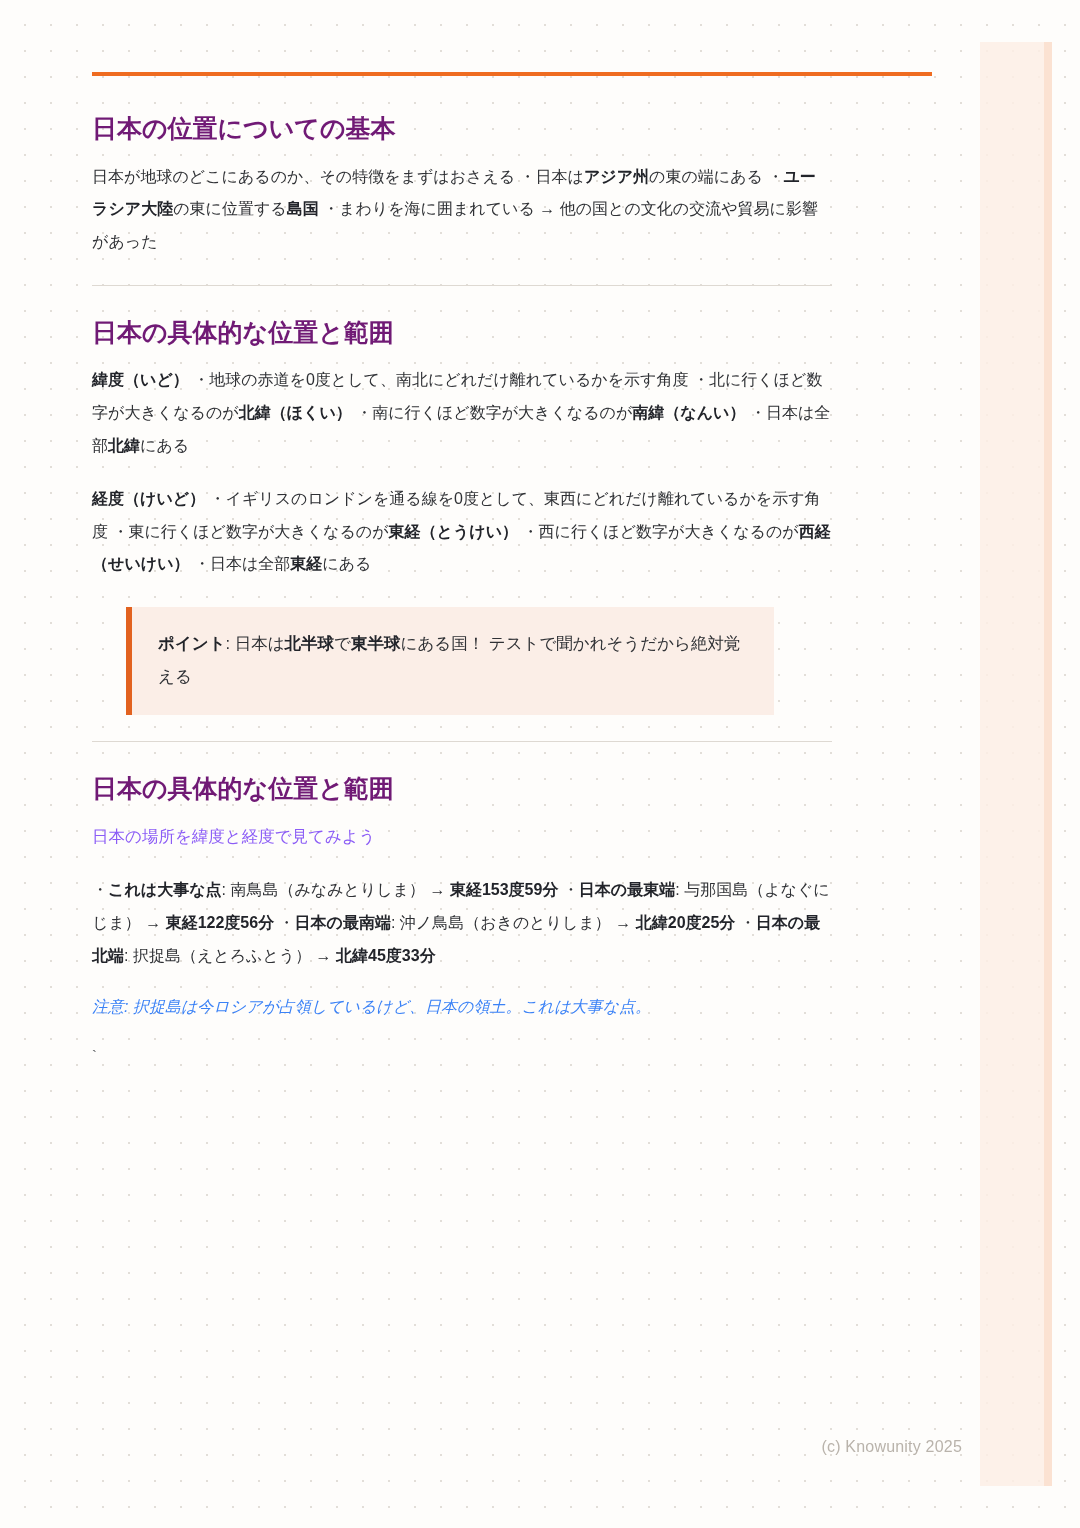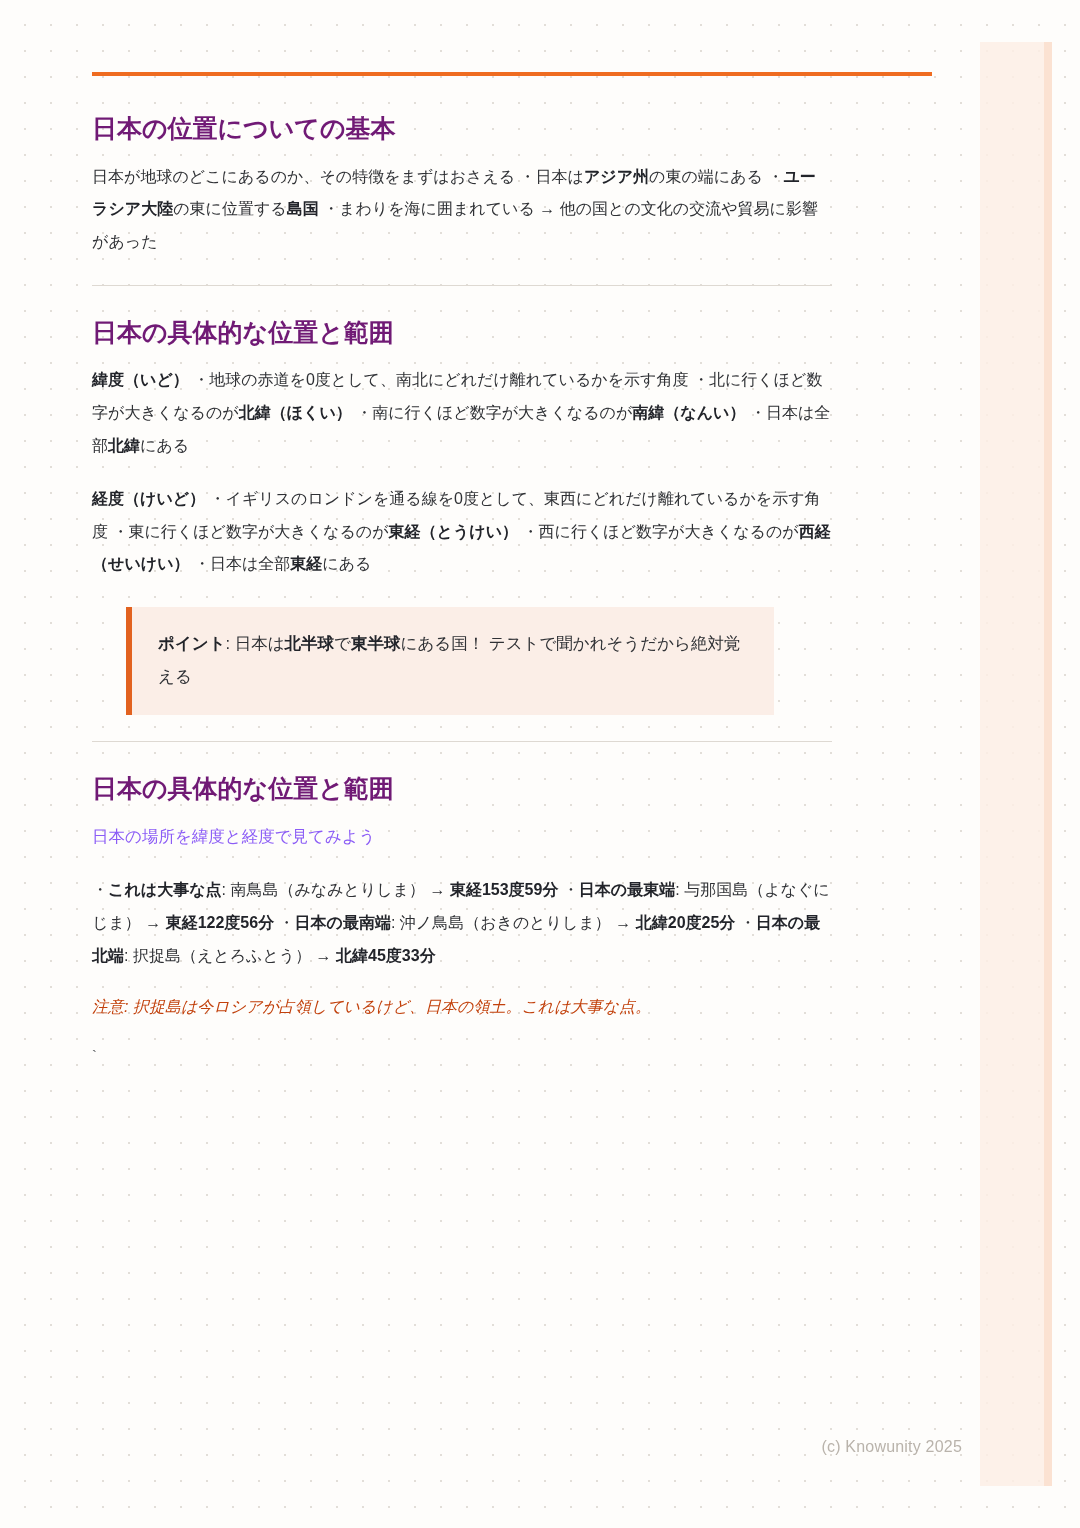--- a/index.html
+++ b/index.html
@@ -112,21 +112,21 @@
     font-size: 16.5px;
     line-height: 1.9;
     color: #8b5cf6;
     margin: 0 0 22px 0;
   }
 
   p.note-italic {
     font-style: italic;
     font-size: 16px;
     line-height: 1.9;
-    color: #c2410c;
+    color: #3b82f6;
     margin: 0 0 24px 0;
   }
 
   .tick {
     font-size: 15px;
     color: #55585d;
     margin: 0;
   }
 
   .footer-credit {

